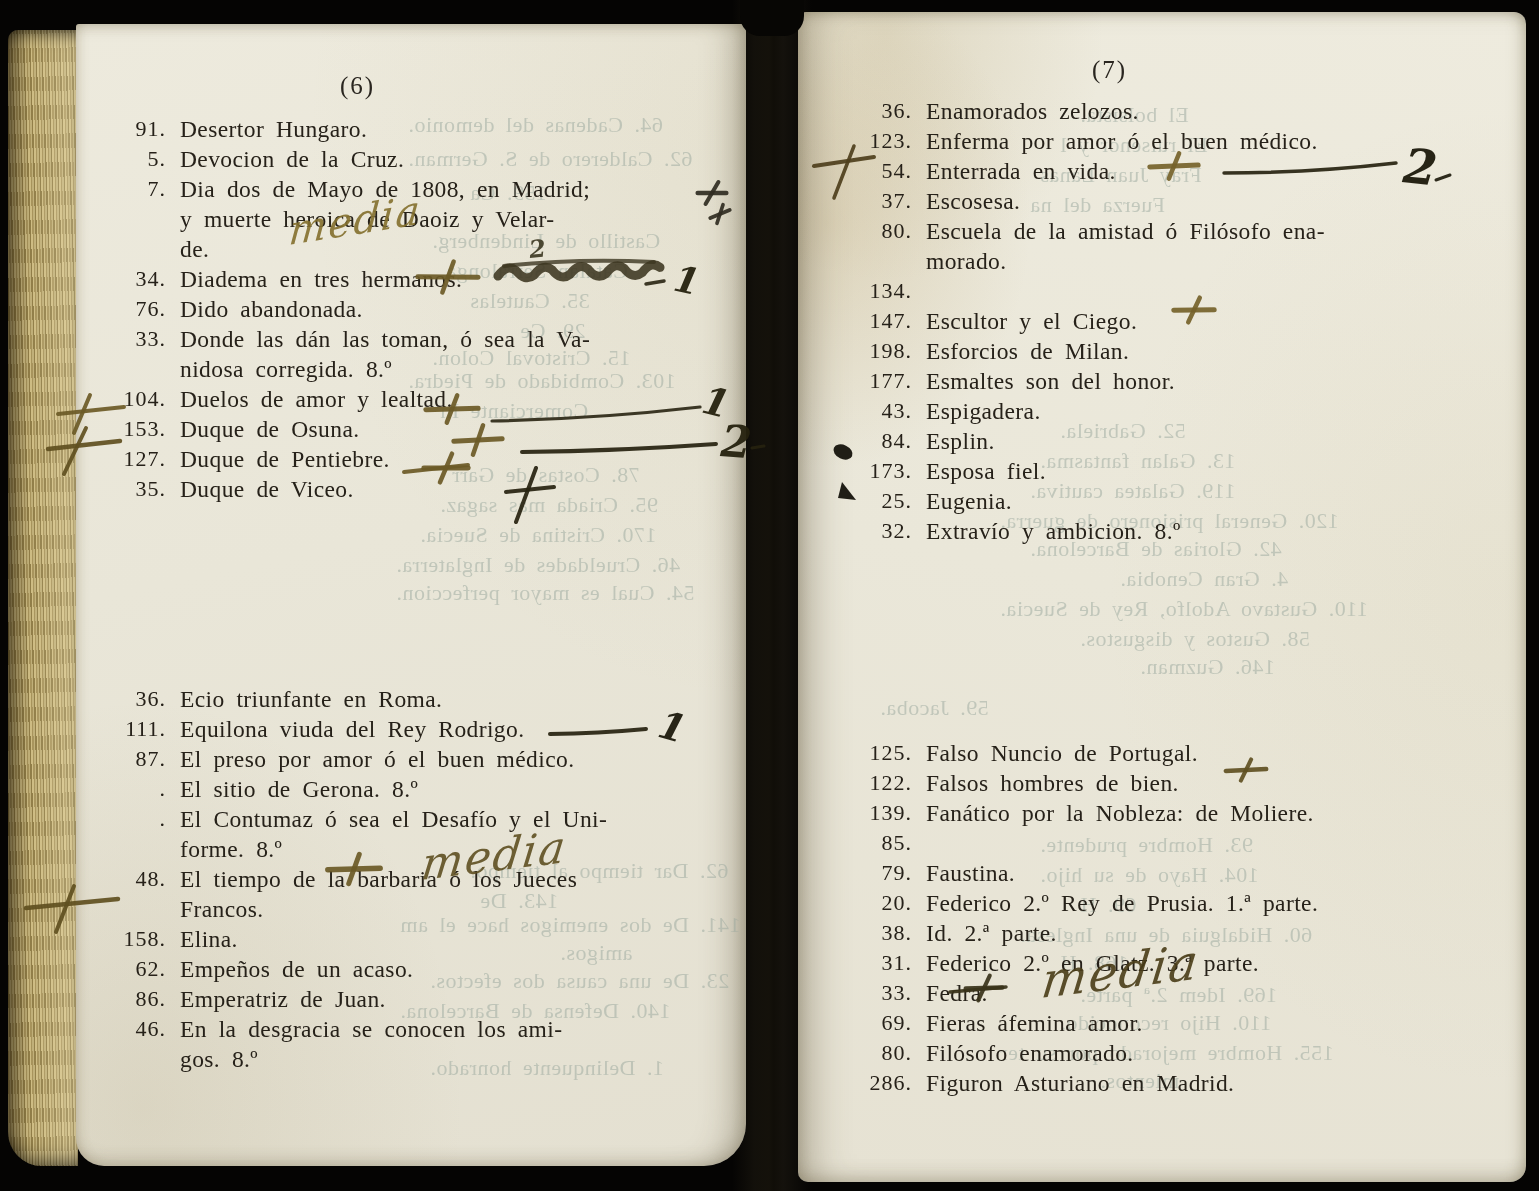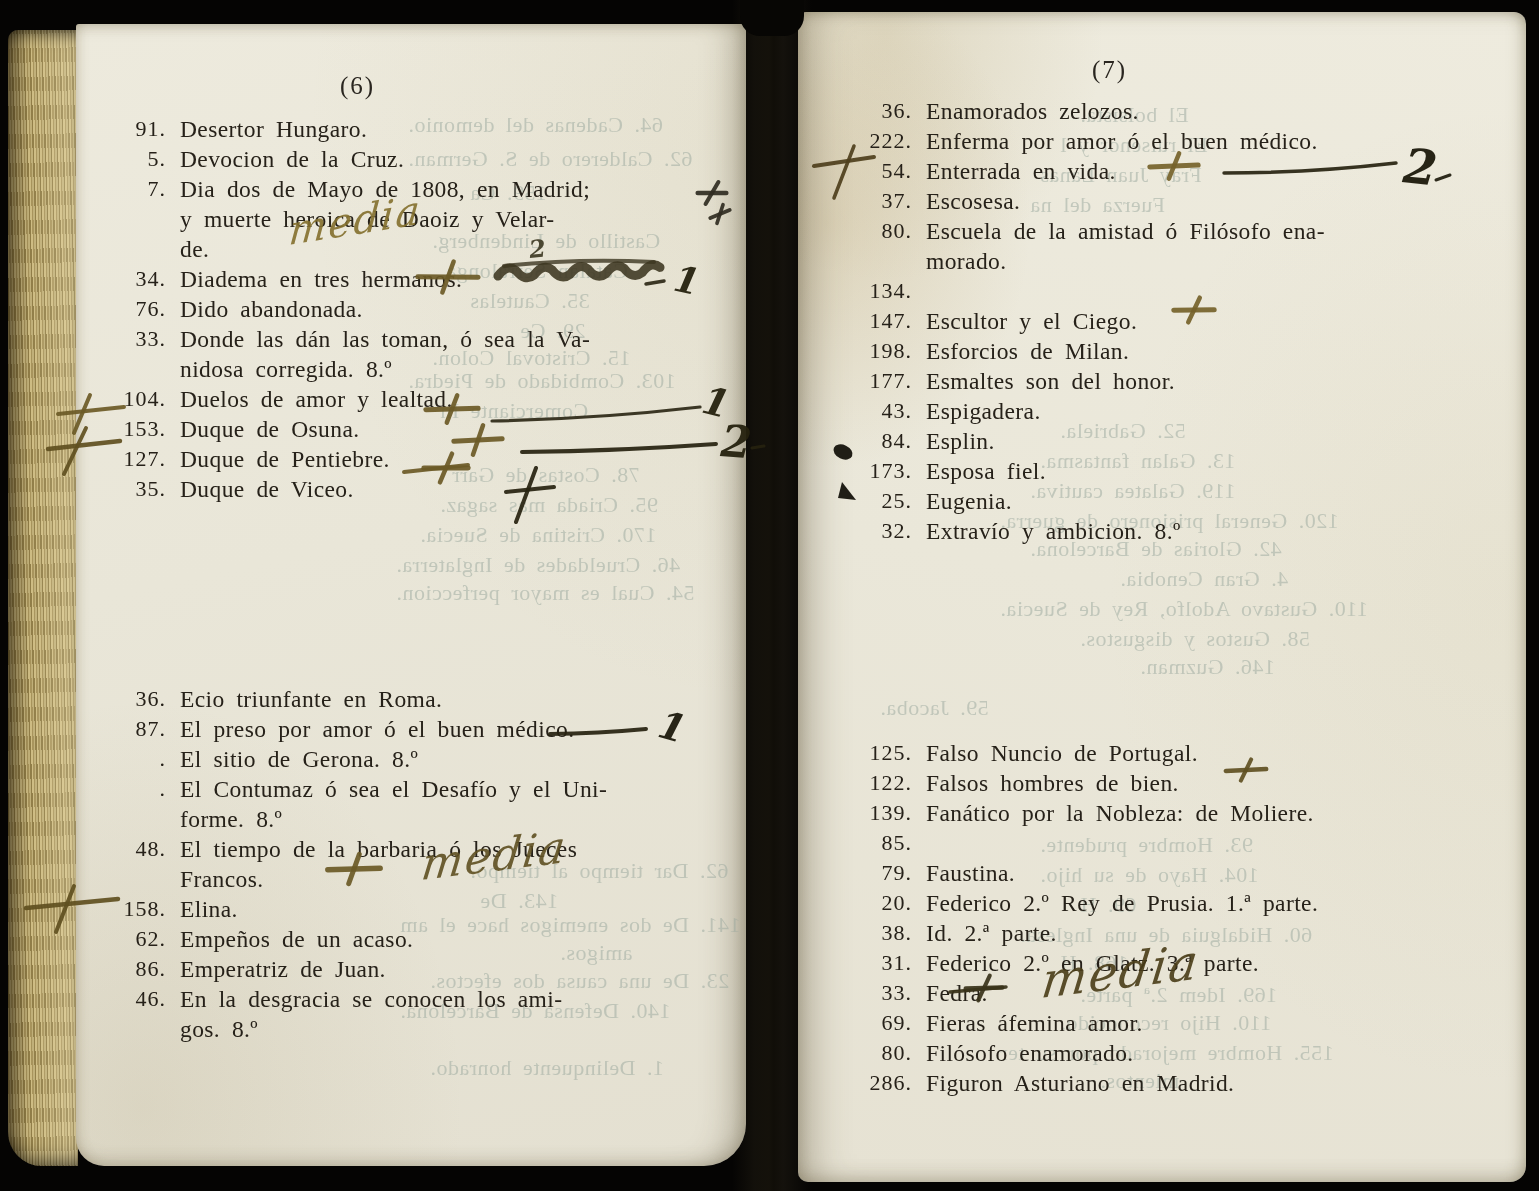--- a/index.html
+++ b/index.html
@@ -155,20 +155,24 @@
       </div>
       <div class="entry">
         <div class="num">35.</div>
         <div class="txt">Duque de Viceo.</div>
       </div>
       <div class="entry" style="margin-top: 180px;">
         <div class="num">36.</div>
         <div class="txt">Ecio triunfante en Roma.</div>
       </div>
       <div class="entry">
+        <div class="num">111.</div>
+        <div class="txt">Equilona viuda del Rey Rodrigo.</div>
+      </div>
+      <div class="entry">
         <div class="num">87.</div>
         <div class="txt">El preso por amor ó el buen médico.</div>
       </div>
       <div class="entry">
         <div class="num">.</div>
         <div class="txt">El sitio de Gerona. 8.º</div>
       </div>
       <div class="entry">
         <div class="num">.</div>
         <div class="txt">El Contumaz ó sea el Desafío y el Uni-
@@ -196,21 +200,21 @@
         <div class="txt">En la desgracia se conocen los ami-
 gos. 8.º</div>
       </div>
     </div>
   <div class="entries" id="right-entries" style="left:840px;top:96px;width:676px;--numw:72px;">
       <div class="entry">
         <div class="num">36.</div>
         <div class="txt">Enamorados zelozos.</div>
       </div>
       <div class="entry">
-        <div class="num">222.</div>
+        <div class="num">123.</div>
         <div class="txt">Enferma por amor ó el buen médico.</div>
       </div>
       <div class="entry">
         <div class="num">54.</div>
         <div class="txt">Enterrada en vida.</div>
       </div>
       <div class="entry">
         <div class="num">37.</div>
         <div class="txt">Escosesa.</div>
       </div>

